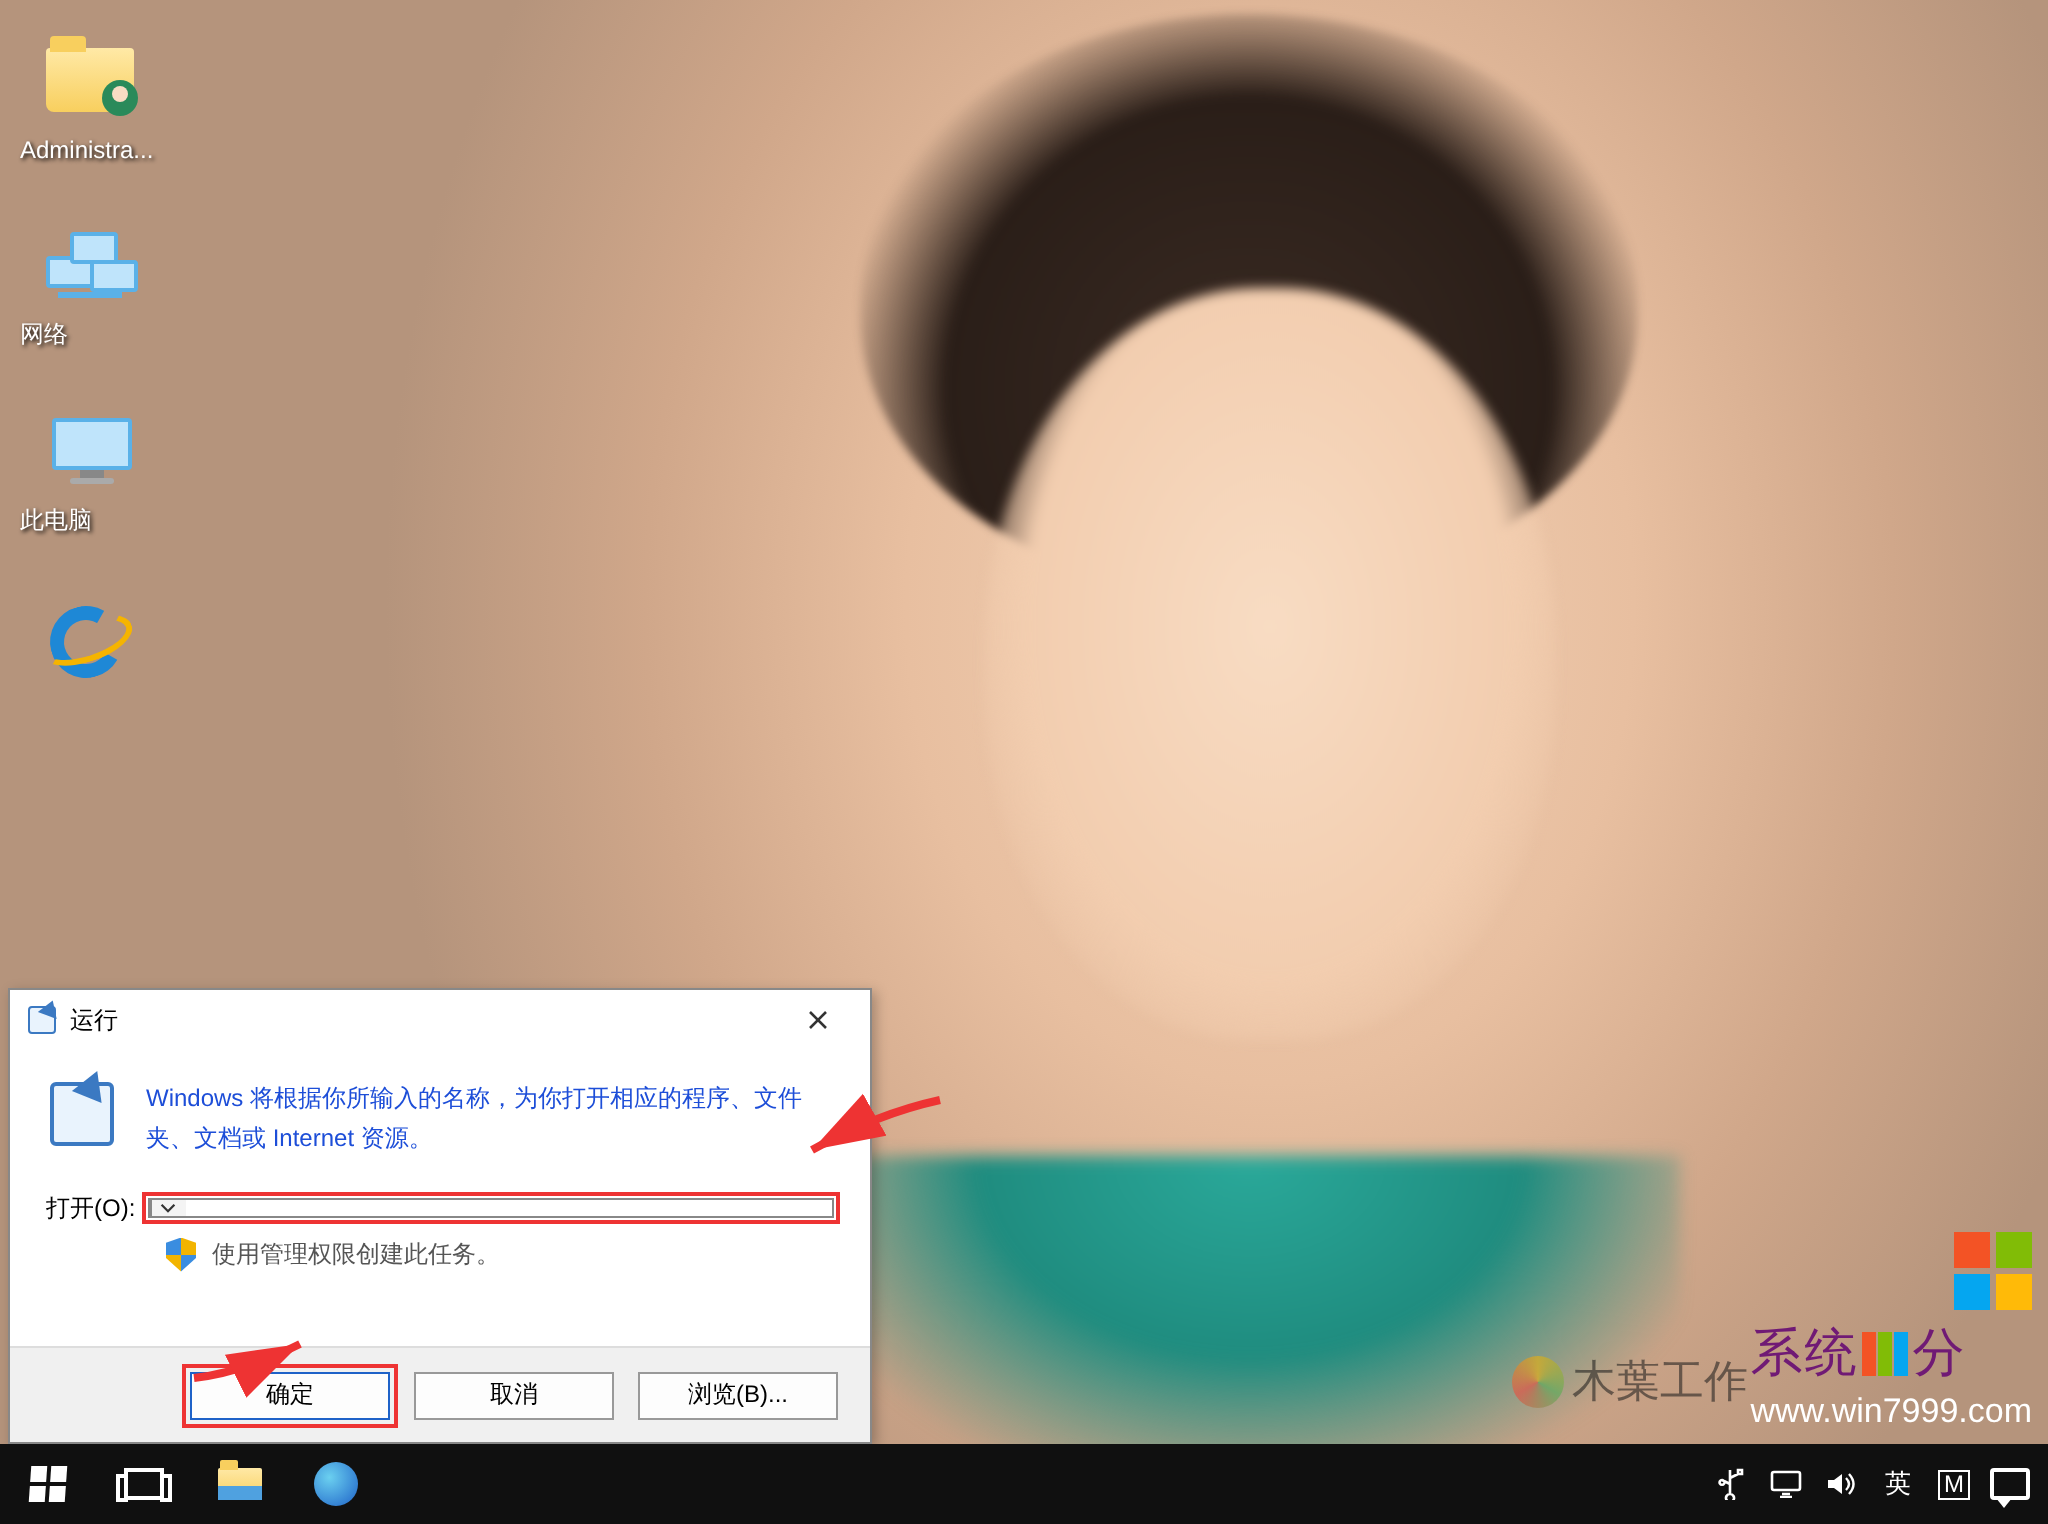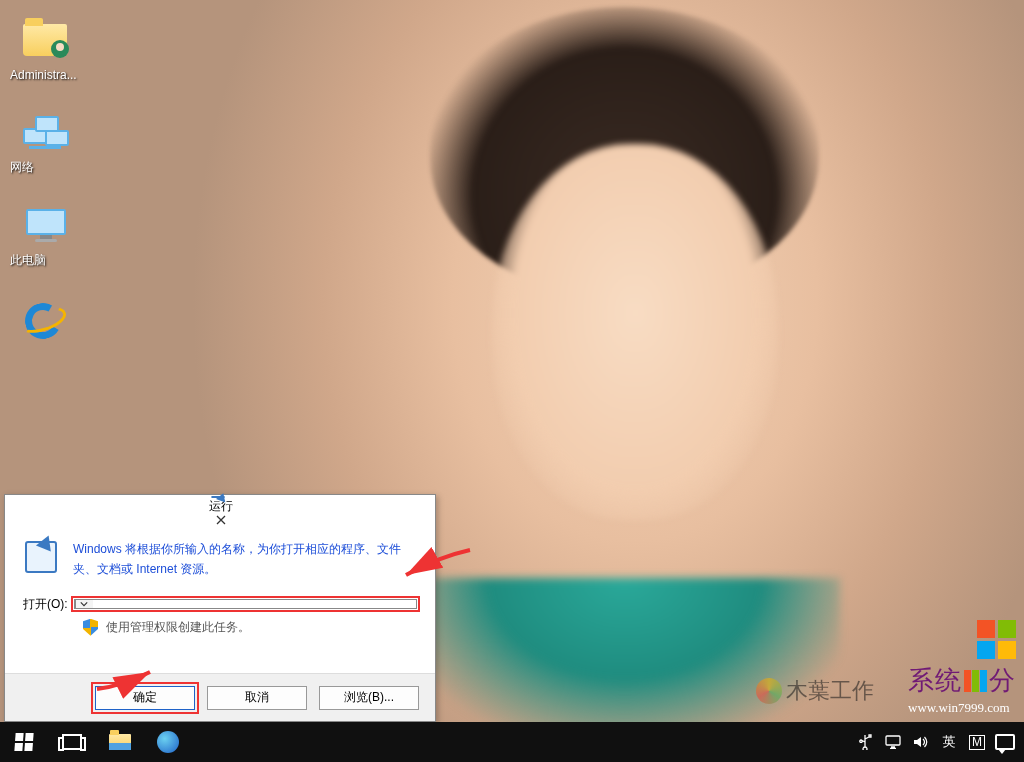--- a/index.html
+++ b/index.html
@@ -62,21 +62,21 @@
 
   .ie-glyph{width:40px;height:40px;margin:0 auto;position:relative;}
   .ie-glyph .e{width:36px;height:36px;border:7px solid #1e88d6;border-radius:50%;border-right-color:transparent;position:absolute;top:2px;left:2px;transform:rotate(-15deg);}
   .ie-glyph .ring{position:absolute;top:8px;left:-4px;width:48px;height:22px;border:3px solid #f5b400;border-radius:50%;border-top-color:transparent;border-left-color:transparent;transform:rotate(-18deg);}
 
   
   .run-dialog {
     position: absolute; left: 4px; top: 494px; width: 432px; height: 228px;
     background: #fff; border: 1px solid #888; box-shadow: 2px 2px 6px rgba(0,0,0,.25);
   }
-  .run-title { height: 30px; display:flex; align-items:center; padding: 0 6px 0 8px; font-size:12px;flex-direction:column; }
+  .run-title { height: 30px; display:flex; align-items:center; padding: 0 6px 0 8px; font-size:12px; }
   .run-title .ticon{ width:16px; height:16px; margin-right:6px; position:relative;}
   .run-title .ticon .b{position:absolute;inset:1px;border:1px solid #3b79c2;background:#e9f3fd;border-radius:2px;}
   .run-title .ticon .a{position:absolute;left:7px;top:-2px;width:0;height:0;border-left:5px solid transparent;border-right:5px solid transparent;border-bottom:8px solid #3b79c2;transform:rotate(20deg);}
   .run-title .ttext{flex:1;}
   .run-close{ width:40px; height:26px; display:flex; align-items:center; justify-content:center; font-size:14px; color:#333; cursor:pointer;}
 
   .run-body { padding: 14px 18px 0 18px; }
   .run-msg { display:flex; gap:14px; margin-bottom:16px;}
   .run-msg .micon{width:36px;height:36px;flex:none;position:relative;}
   .run-msg .micon .b{position:absolute;inset:2px;border:2px solid #3b79c2;background:#e9f3fd;border-radius:3px;}
@@ -109,21 +109,21 @@
   .wm-logo .tiles div:nth-child(1){background:#f35325;}
   .wm-logo .tiles div:nth-child(2){background:#81bc06;}
   .wm-logo .tiles div:nth-child(3){background:#05a6f0;}
   .wm-logo .tiles div:nth-child(4){background:#ffba08;}
   .wm-text{color:#701a75;font-size:26px;font-weight:500;letter-spacing:1px;display:flex;align-items:center;gap:2px;}
   .wm-text .accent{display:inline-flex;gap:1px;}
   .wm-text .accent span{width:7px;height:22px;}
   .wm-text .accent span:nth-child(1){background:#f35325;}
   .wm-text .accent span:nth-child(2){background:#81bc06;}
   .wm-text .accent span:nth-child(3){background:#05a6f0;}
-  .wm-url{color:#fff;font-size:13px;margin-top:2px;text-align:left;font-family:Liberation Serif, serif;}
+  .wm-url{color:#fff;font-size:17px;margin-top:2px;text-align:right;}
 
   .wm-muye{position:absolute;right:150px;bottom:56px;color:#1a1a1a;font-size:22px;opacity:.55;display:flex;align-items:center;gap:4px;}
   .wm-muye .ico{width:26px;height:26px;border-radius:50%;background:conic-gradient(#f5b400,#4caf50,#f44336,#f5b400);}
 
   
   .taskbar{position:absolute;left:0;right:0;bottom:0;height:40px;background:#101010;display:flex;align-items:center;color:#fff;}
   .tb-left{display:flex;align-items:center;height:100%;}
   .tb-btn{width:48px;height:100%;display:flex;align-items:center;justify-content:center;cursor:pointer;}
   .winlogo{display:grid;grid-template-columns:8px 8px;grid-template-rows:8px 8px;gap:2px;transform:skewX(-4deg);}
   .winlogo div{background:#fff;}

